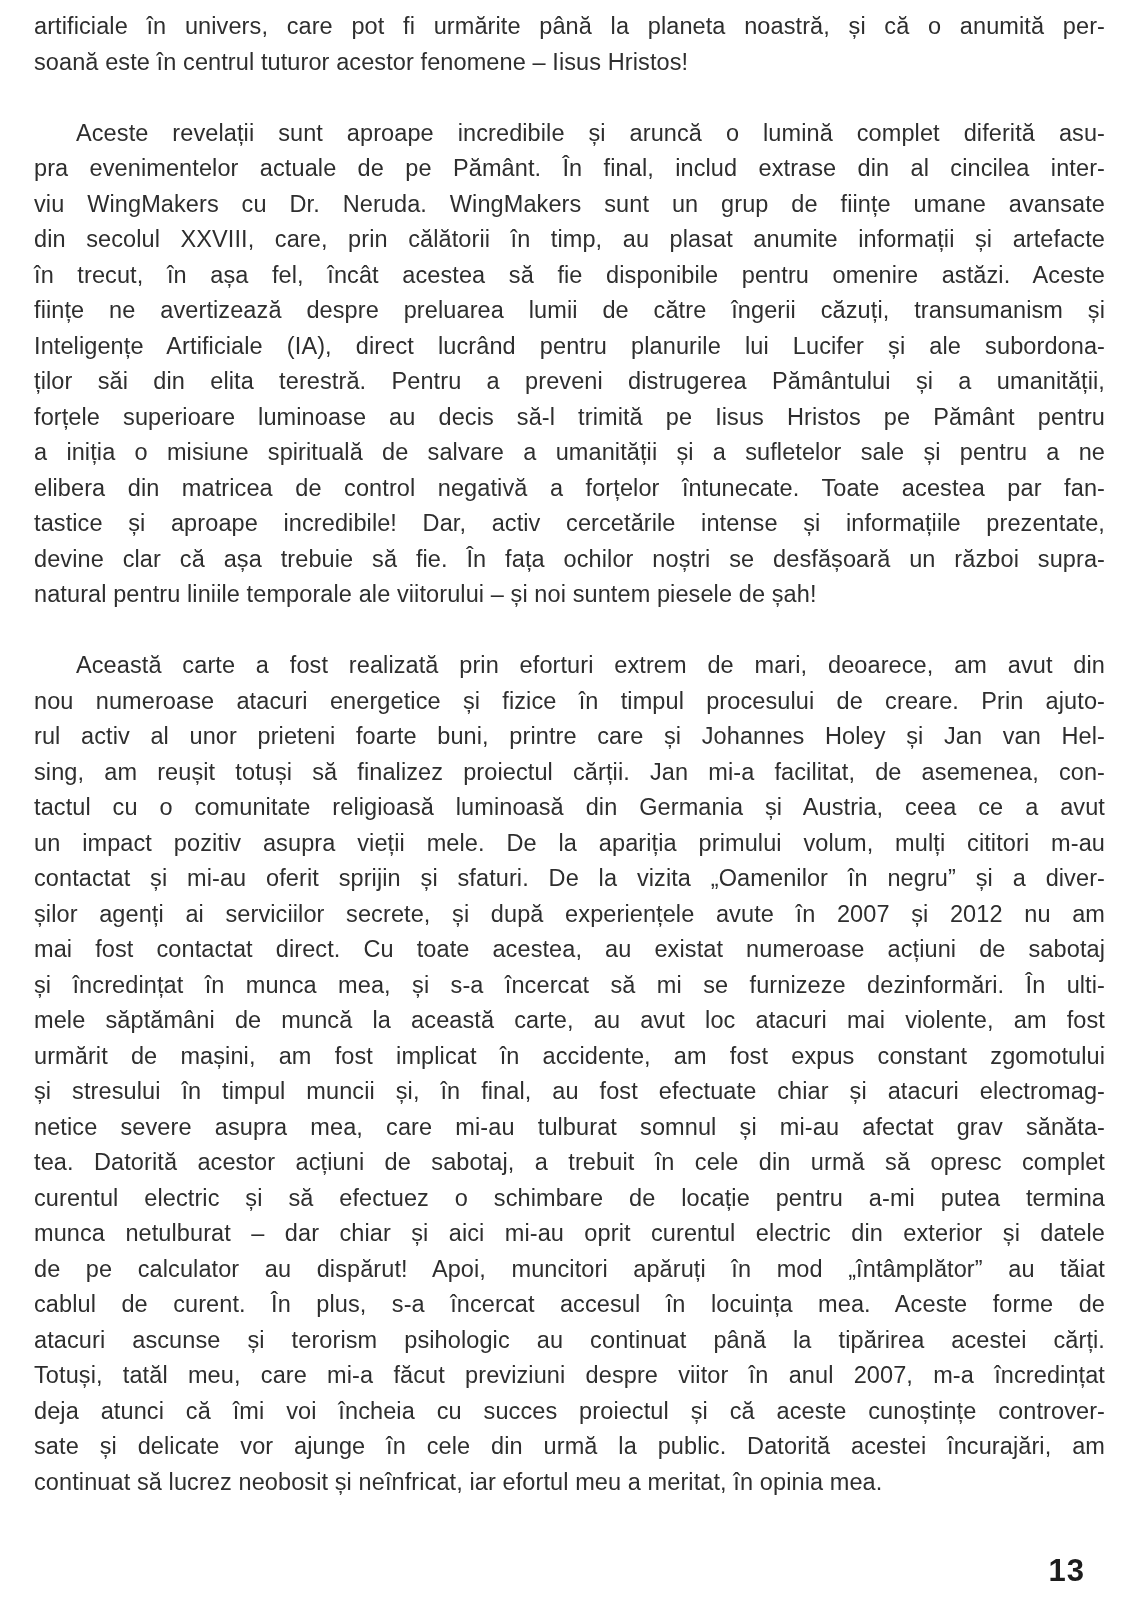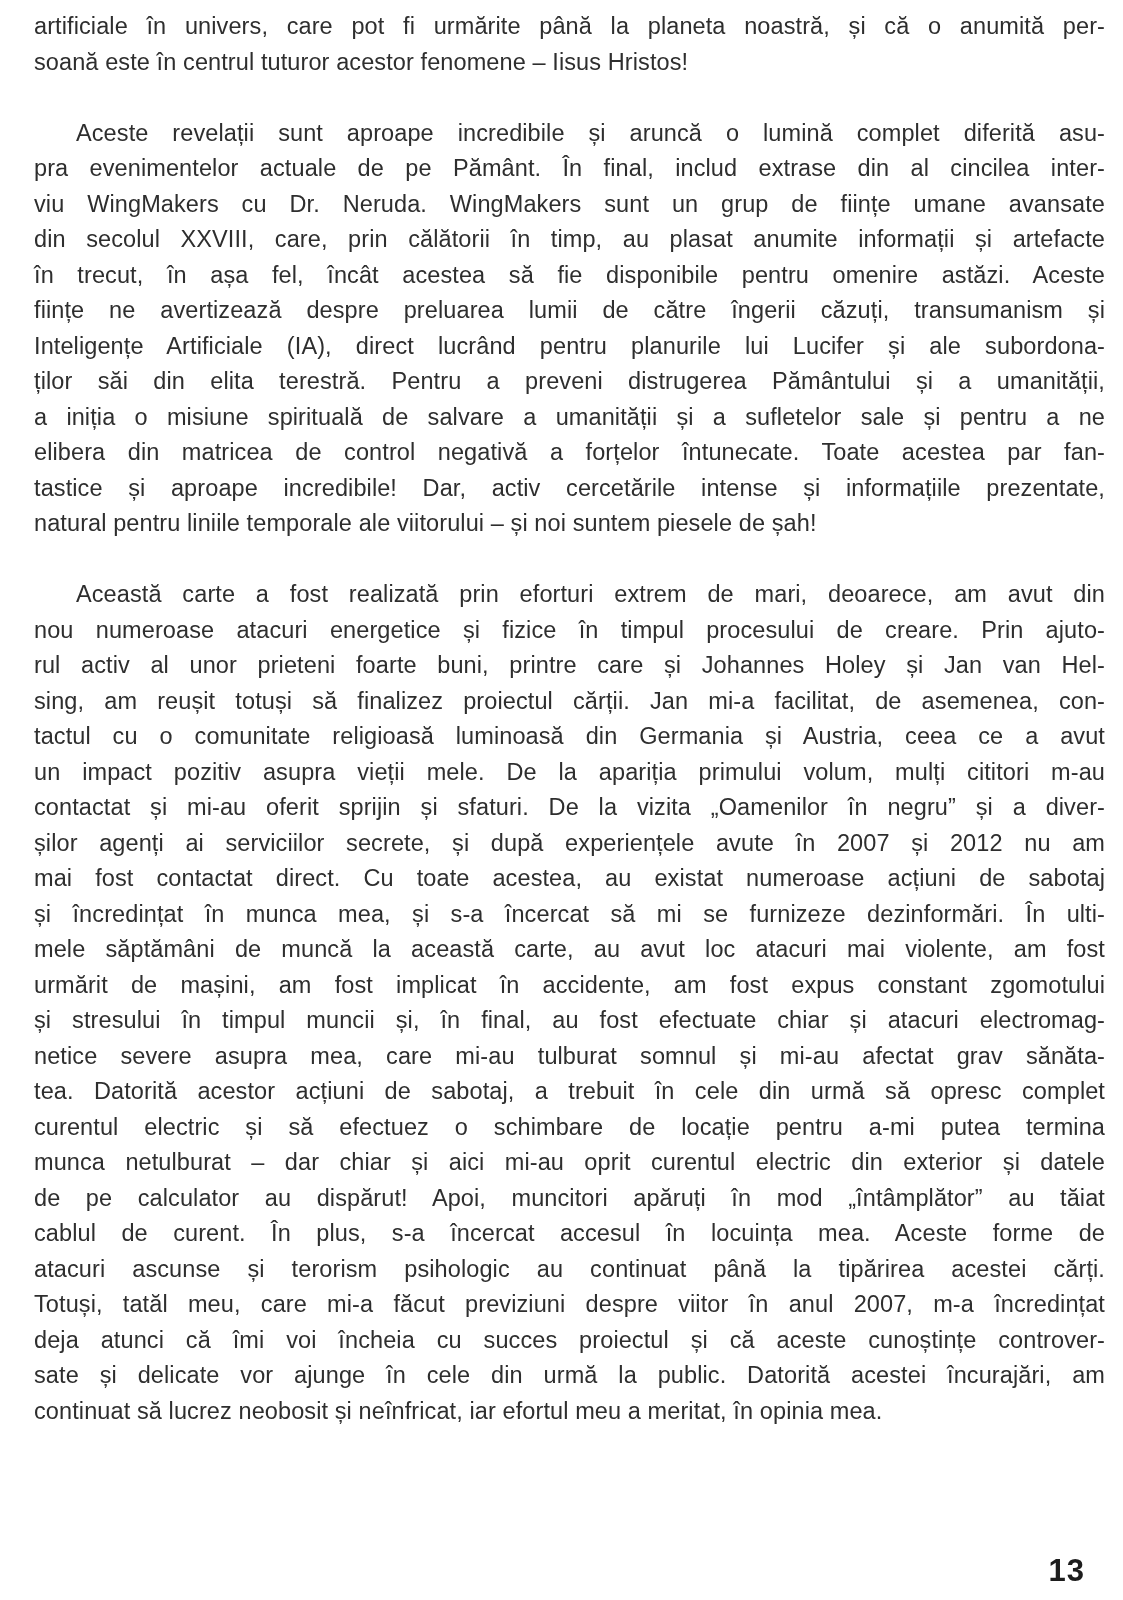--- a/index.html
+++ b/index.html
@@ -58,23 +58,25 @@
       </div>
       <div class="para indent">
         <div class="line">Aceste revelații sunt aproape incredibile și aruncă o lumină complet diferită asu-</div>
         <div class="line">pra evenimentelor actuale de pe Pământ. În final, includ extrase din al cincilea inter-</div>
         <div class="line">viu WingMakers cu Dr. Neruda. WingMakers sunt un grup de ființe umane avansate</div>
         <div class="line">din secolul XXVIII, care, prin călătorii în timp, au plasat anumite informații și artefacte</div>
         <div class="line">în trecut, în așa fel, încât acestea să fie disponibile pentru omenire astăzi. Aceste</div>
         <div class="line">ființe ne avertizează despre preluarea lumii de către îngerii căzuți, transumanism și</div>
         <div class="line">Inteligențe Artificiale (IA), direct lucrând pentru planurile lui Lucifer și ale subordona-</div>
         <div class="line">ților săi din elita terestră. Pentru a preveni distrugerea Pământului și a umanității,</div>
+        <div class="line">forțele superioare luminoase au decis să-l trimită pe Iisus Hristos pe Pământ pentru</div>
         <div class="line">a iniția o misiune spirituală de salvare a umanității și a sufletelor sale și pentru a ne</div>
         <div class="line">elibera din matricea de control negativă a forțelor întunecate. Toate acestea par fan-</div>
         <div class="line">tastice și aproape incredibile! Dar, activ cercetările intense și informațiile prezentate,</div>
+        <div class="line">devine clar că așa trebuie să fie. În fața ochilor noștri se desfășoară un război supra-</div>
         <div class="line last">natural pentru liniile temporale ale viitorului – și noi suntem piesele de șah!</div>
       </div>
       <div class="para indent">
         <div class="line">Această carte a fost realizată prin eforturi extrem de mari, deoarece, am avut din</div>
         <div class="line">nou numeroase atacuri energetice și fizice în timpul procesului de creare. Prin ajuto-</div>
         <div class="line">rul activ al unor prieteni foarte buni, printre care și Johannes Holey și Jan van Hel-</div>
         <div class="line">sing, am reușit totuși să finalizez proiectul cărții. Jan mi-a facilitat, de asemenea, con-</div>
         <div class="line">tactul cu o comunitate religioasă luminoasă din Germania și Austria, ceea ce a avut</div>
         <div class="line">un impact pozitiv asupra vieții mele. De la apariția primului volum, mulți cititori m-au</div>
         <div class="line">contactat și mi-au oferit sprijin și sfaturi. De la vizita „Oamenilor în negru” și a diver-</div>

